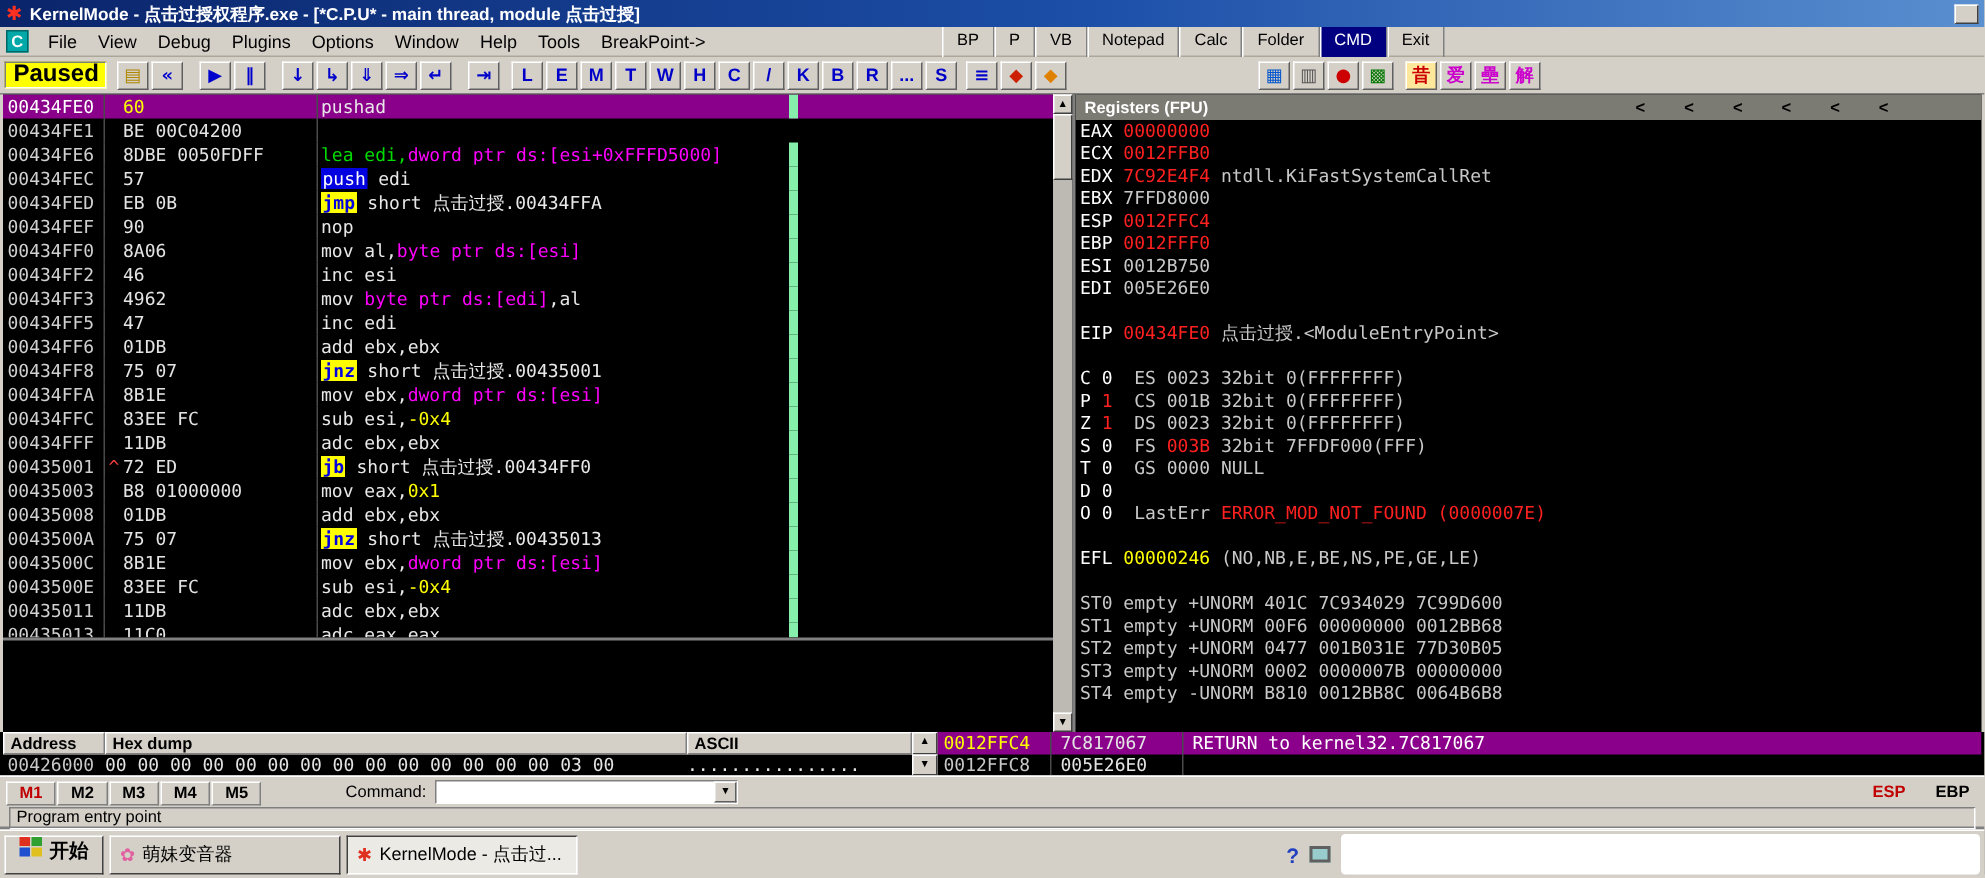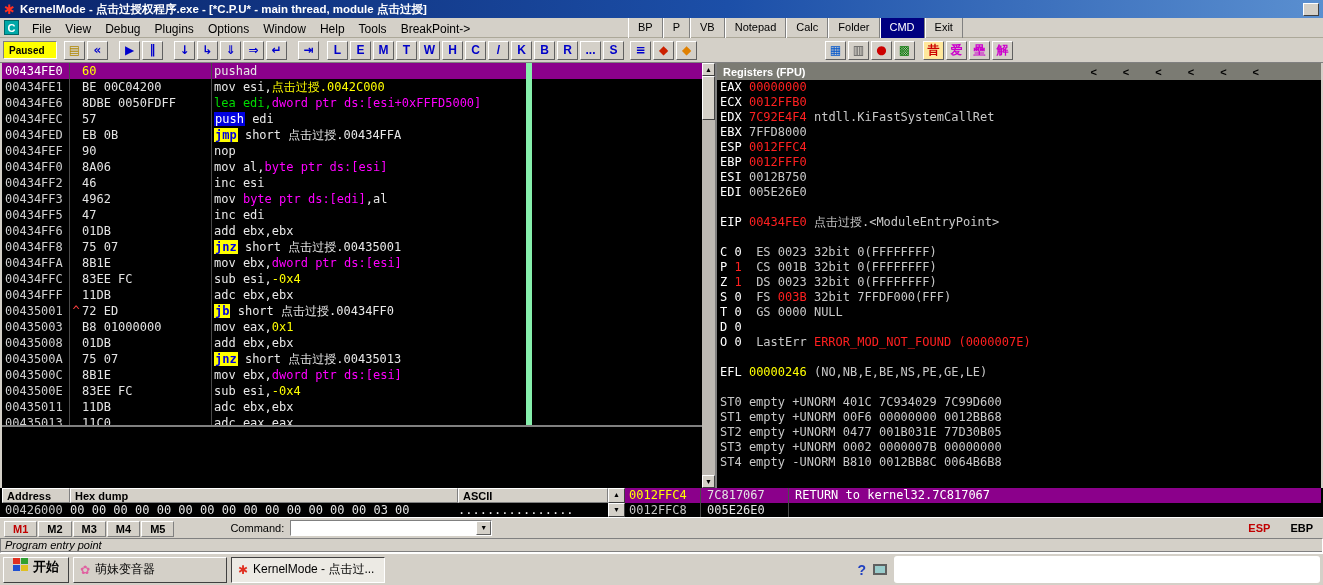--- a/index.html
+++ b/index.html
@@ -18,22 +18,22 @@
   #menubar{height:20px;display:flex;align-items:center;padding:0 2px;position:relative;border-bottom:1px solid #aca899;}
   .app-c{width:15px;height:15px;background:#00a8a8;border:1px solid #006868;color:#fff;font-weight:bold;font-size:11px;
     display:inline-flex;align-items:center;justify-content:center;margin:0 6px 0 2px;}
   .menu-item{font-size:12px;padding:2px 7px;white-space:nowrap;}
   #menu-right{position:absolute;left:628px;top:0;height:20px;display:flex;align-items:stretch;}
   .menu-rbtn{font-size:11px;padding:3px 9px;border-left:1px solid #fff;border-right:1px solid #808080;white-space:nowrap;}
   .rb-cmd{background:#000080;color:#fff;}
 
   
   #toolbar{height:24px;display:flex;align-items:center;padding:0 3px;}
-  .paused{width:54px;height:18px;background:var(--paused_bg,#ffff00);border:1px solid;border-color:#808080 #fff #fff #808080;
-    font-size:10px;font-weight:bold;display:inline-flex;align-items:center;padding-left:5px;margin-right:7px;}
+  .paused{width:68px;height:18px;background:var(--paused_bg,#ffff00);border:1px solid;border-color:#808080 #fff #fff #808080;
+    font-size:16px;font-weight:bold;display:inline-flex;align-items:center;padding-left:5px;margin-right:7px;}
   #tb-icons,#tb-letters,#tb-plugins,#tb-right,#tb-cn{display:inline-flex;align-items:center;gap:2px;}
   #tb-letters{margin-left:8px;} #tb-plugins{margin-left:6px;} #tb-right{margin-left:128px;} #tb-cn{margin-left:8px;}
   .tb-btn{width:21px;height:19px;background:#d4d0c8;border:1px solid;border-color:#fff #606060 #606060 #fff;
     display:inline-flex;align-items:center;justify-content:center;font-size:12px;font-weight:bold;
     font-family:"DejaVu Sans",sans-serif;line-height:1;}
   .tb-letter{font-family:"Liberation Sans",sans-serif;color:#0000c8;}
   .tb-gap{width:7px;display:inline-block;}
   .tb-cn{font-family:"DejaVu Sans",sans-serif;font-size:12px;}
 
   
@@ -98,21 +98,21 @@
     border:1px solid;border-color:#fff #808080 #808080 #fff;}
   .mtab-active{color:#c00000;}
   #cmd-label{margin-left:55px;font-size:11px;}
   #cmd-combo{width:202px;height:16px;margin-left:6px;background:#fff;border:1px solid;border-color:#808080 #fff #fff #808080;
     display:inline-flex;align-items:center;padding-left:3px;font-size:11px;}
   #cmd-combo .arrow{margin-left:auto;width:15px;height:14px;background:#d4d0c8;border:1px solid;border-color:#fff #606060 #606060 #fff;
     font-size:7px;text-align:center;line-height:12px;}
   #cmd-right{position:absolute;right:10px;display:flex;gap:20px;font-size:11px;font-weight:bold;}
 
   
-  #status-bar{height:16px;background:#d4d0c8;display:flex;align-items:flex-start;padding:1px 0;font-style:italic;}
+  #status-bar{height:16px;background:#d4d0c8;display:flex;align-items:flex-start;padding:1px 6px;}
   #status-text{flex:1;border:1px solid;border-color:#808080 #fff #fff #808080;font-size:11px;padding:0 4px;line-height:13px;}
 
   
   #taskbar{height:32px;background:#d4d0c8;border-top:1px solid #fff;box-shadow:0 -2px 0 #808080;
     display:flex;align-items:center;padding:0 3px;gap:4px;}
   #start-btn{height:26px;display:inline-flex;align-items:flex-start;gap:5px;padding:0 9px;background:#d4d0c8;
     border:1px solid;border-color:#fff #404040 #404040 #fff;font-size:13px;font-weight:bold;}
   .win-flag{display:grid;grid-template-columns:7px 7px;grid-template-rows:6px 6px;gap:1px;}
   .flag-r{background:#e03020;} .flag-g{background:#30a030;} .flag-b{background:#2050d0;} .flag-y{background:#e0c020;}
   #task-buttons{display:inline-flex;gap:4px;}
@@ -199,21 +199,21 @@
         <span class="tb-btn tb-cn" style="color: rgb(204, 0, 204);">爱</span>
         <span class="tb-btn tb-cn" style="color: rgb(204, 0, 204);">壘</span>
         <span class="tb-btn tb-cn" style="color: rgb(204, 0, 204);">解</span>
       </span>
   </div>
 
   <div id="workspace">
     <div id="left-col">
       <div id="disasm">
           <div class="drow drow-sel"><span class="d-addr">00434FE0</span><span class="d-arrow"></span><span class="d-bytes">60</span><span class="d-ins"><span class="sw">pushad</span></span><span class="d-comment"></span></div>
-          <div class="drow"><span class="d-addr">00434FE1</span><span class="d-arrow"></span><span class="d-bytes">BE 00C04200</span><span class="d-ins"><span class="sw">mov esi,</span><span class="sy">点击过授.0042C000</span></span><span class="d-comment"></span></div>
+          <div class="drow"><span class="d-addr">00434FE1</span><span class="d-arrow"></span><span class="d-bytes">BE 00C04200</span><span class="d-comment"></span></div>
           <div class="drow"><span class="d-addr">00434FE6</span><span class="d-arrow"></span><span class="d-bytes">8DBE 0050FDFF</span><span class="d-ins"><span class="sg">lea edi,</span><span class="sm">dword ptr ds:[esi+0xFFFD5000]</span></span><span class="d-comment"></span></div>
           <div class="drow"><span class="d-addr">00434FEC</span><span class="d-arrow"></span><span class="d-bytes">57</span><span class="d-ins"><span class="sP">push</span><span class="sw"> edi</span></span><span class="d-comment"></span></div>
           <div class="drow"><span class="d-addr">00434FED</span><span class="d-arrow"></span><span class="d-bytes">EB 0B</span><span class="d-ins"><span class="sJ">jmp</span><span class="sw"> short 点击过授.00434FFA</span></span><span class="d-comment"></span></div>
           <div class="drow"><span class="d-addr">00434FEF</span><span class="d-arrow"></span><span class="d-bytes">90</span><span class="d-ins"><span class="sw">nop</span></span><span class="d-comment"></span></div>
           <div class="drow"><span class="d-addr">00434FF0</span><span class="d-arrow"></span><span class="d-bytes">8A06</span><span class="d-ins"><span class="sw">mov al,</span><span class="sm">byte ptr ds:[esi]</span></span><span class="d-comment"></span></div>
           <div class="drow"><span class="d-addr">00434FF2</span><span class="d-arrow"></span><span class="d-bytes">46</span><span class="d-ins"><span class="sw">inc esi</span></span><span class="d-comment"></span></div>
           <div class="drow"><span class="d-addr">00434FF3</span><span class="d-arrow"></span><span class="d-bytes">4962</span><span class="d-ins"><span class="sw">mov </span><span class="sm">byte ptr ds:[edi]</span><span class="sw">,al</span></span><span class="d-comment"></span></div>
           <div class="drow"><span class="d-addr">00434FF5</span><span class="d-arrow"></span><span class="d-bytes">47</span><span class="d-ins"><span class="sw">inc edi</span></span><span class="d-comment"></span></div>
           <div class="drow"><span class="d-addr">00434FF6</span><span class="d-arrow"></span><span class="d-bytes">01DB</span><span class="d-ins"><span class="sw">add ebx,ebx</span></span><span class="d-comment"></span></div>
           <div class="drow"><span class="d-addr">00434FF8</span><span class="d-arrow"></span><span class="d-bytes">75 07</span><span class="d-ins"><span class="sJ">jnz</span><span class="sw"> short 点击过授.00435001</span></span><span class="d-comment"></span></div>

